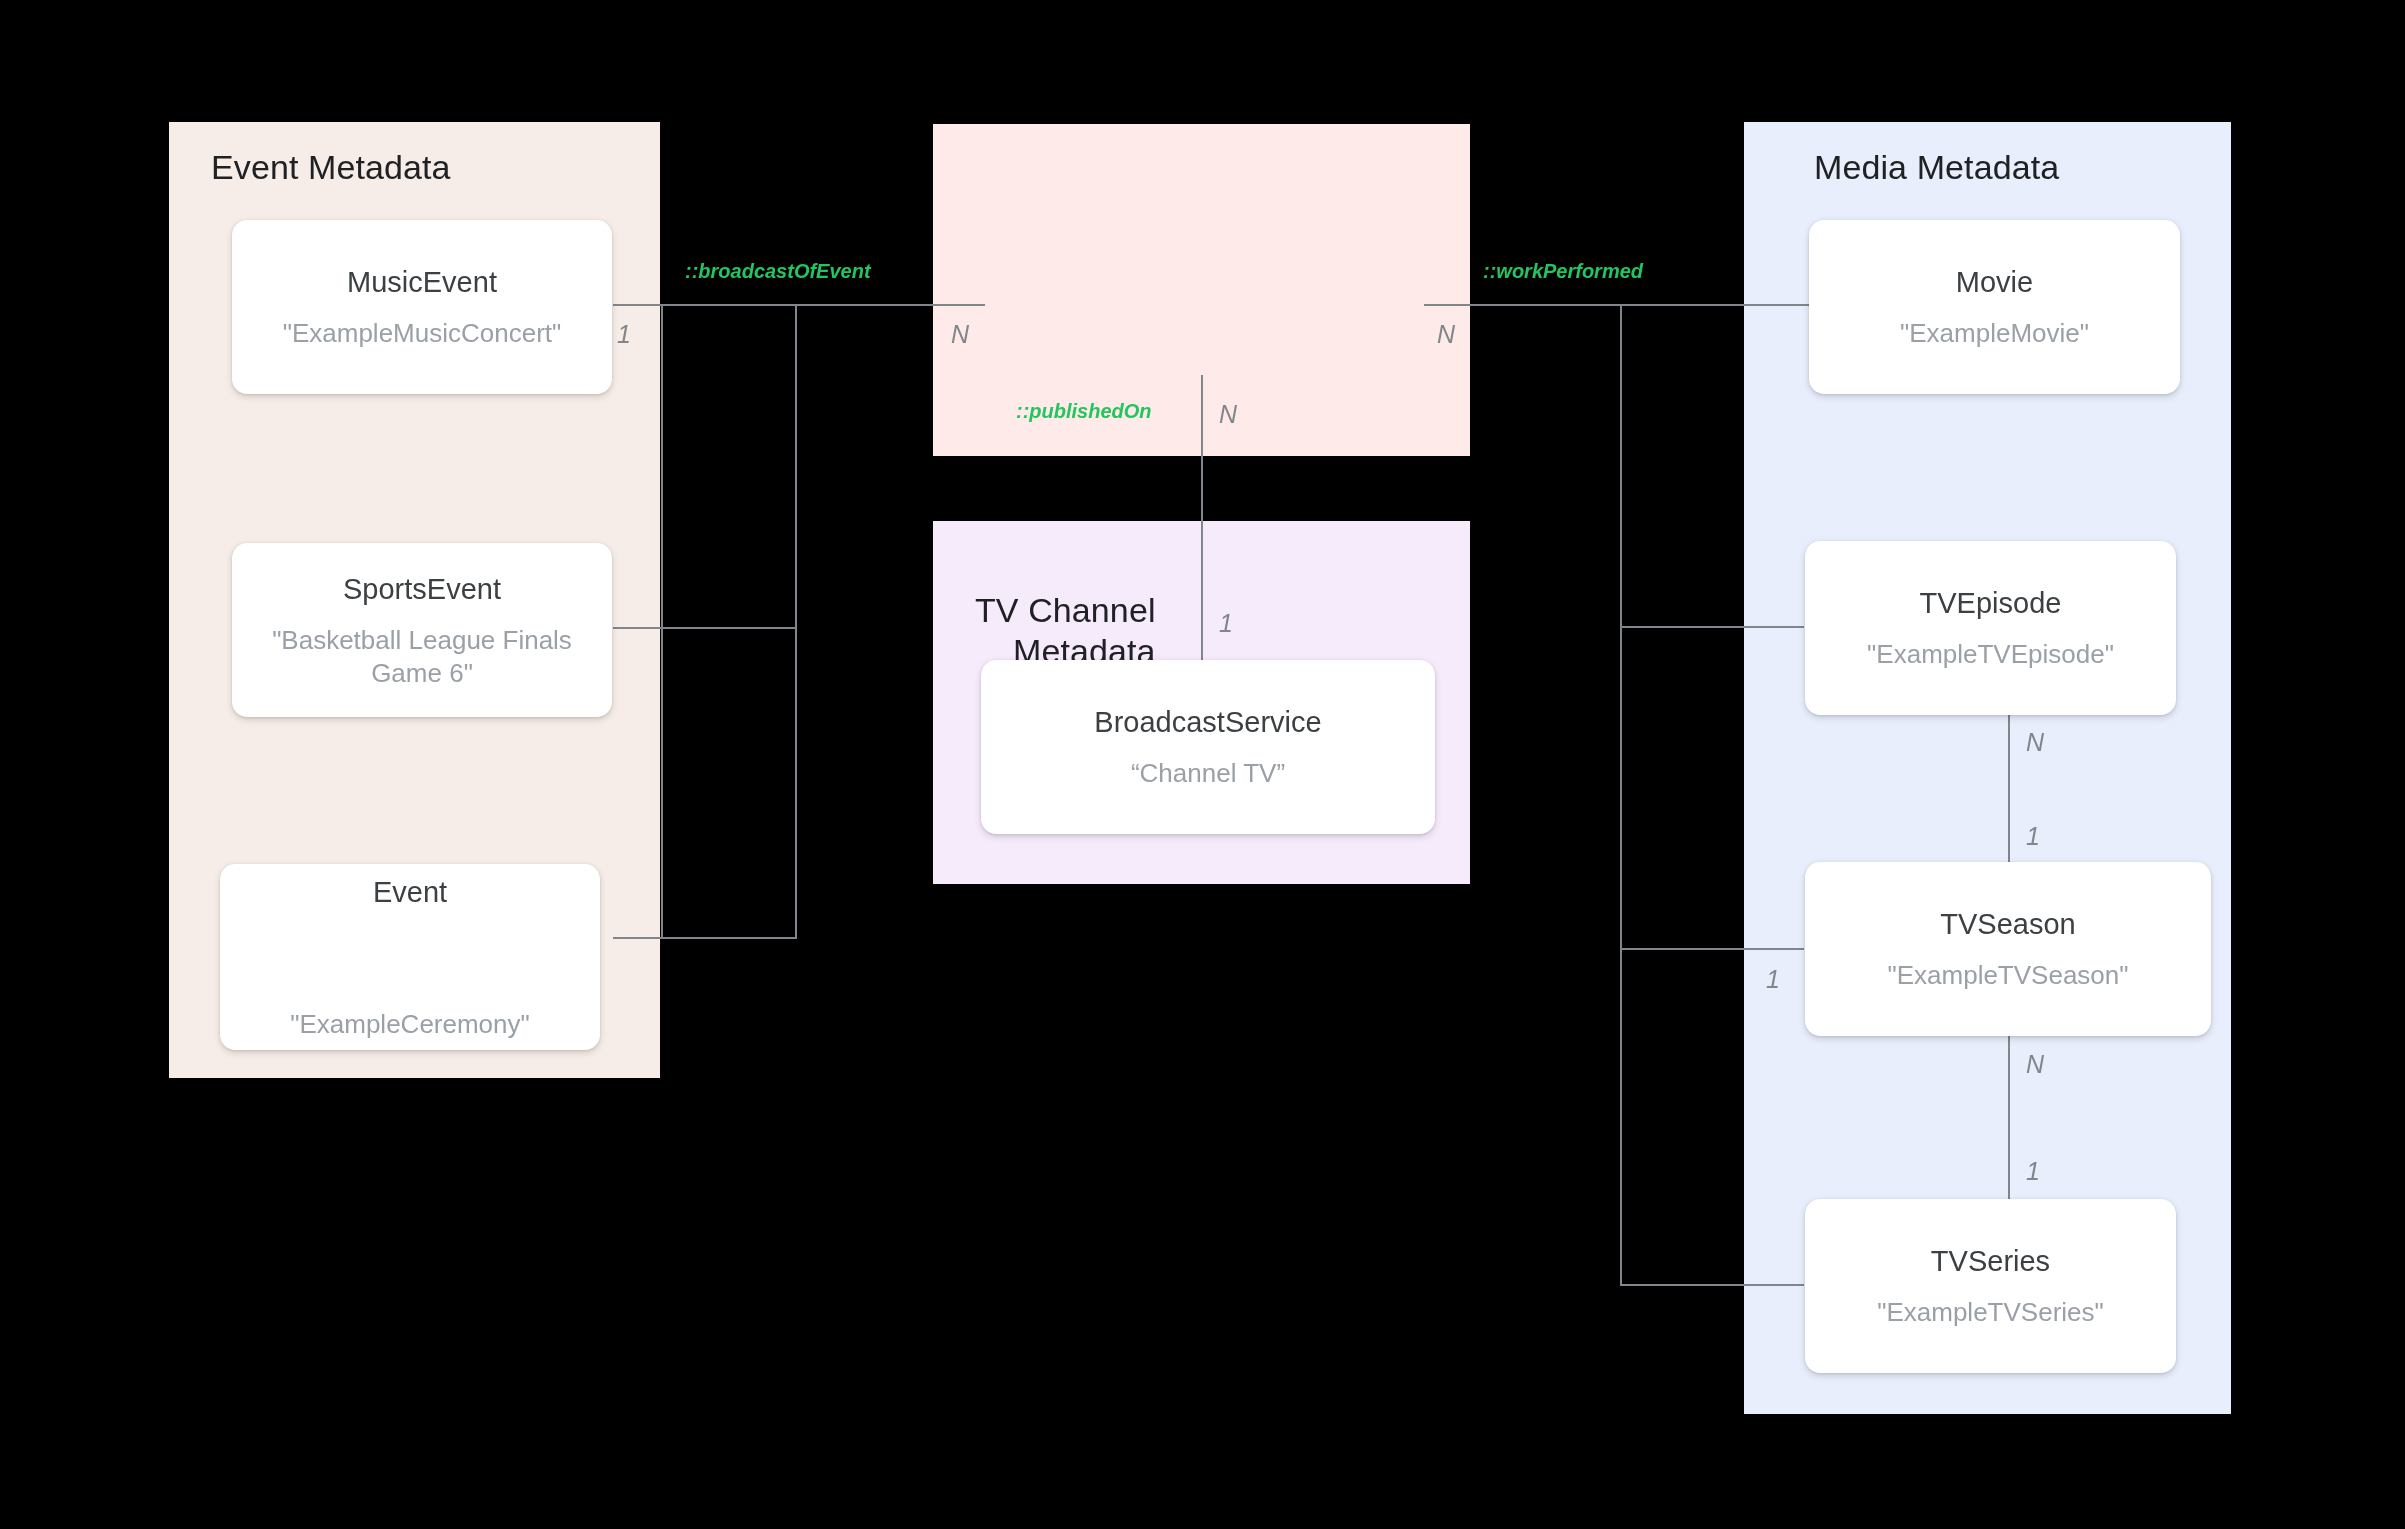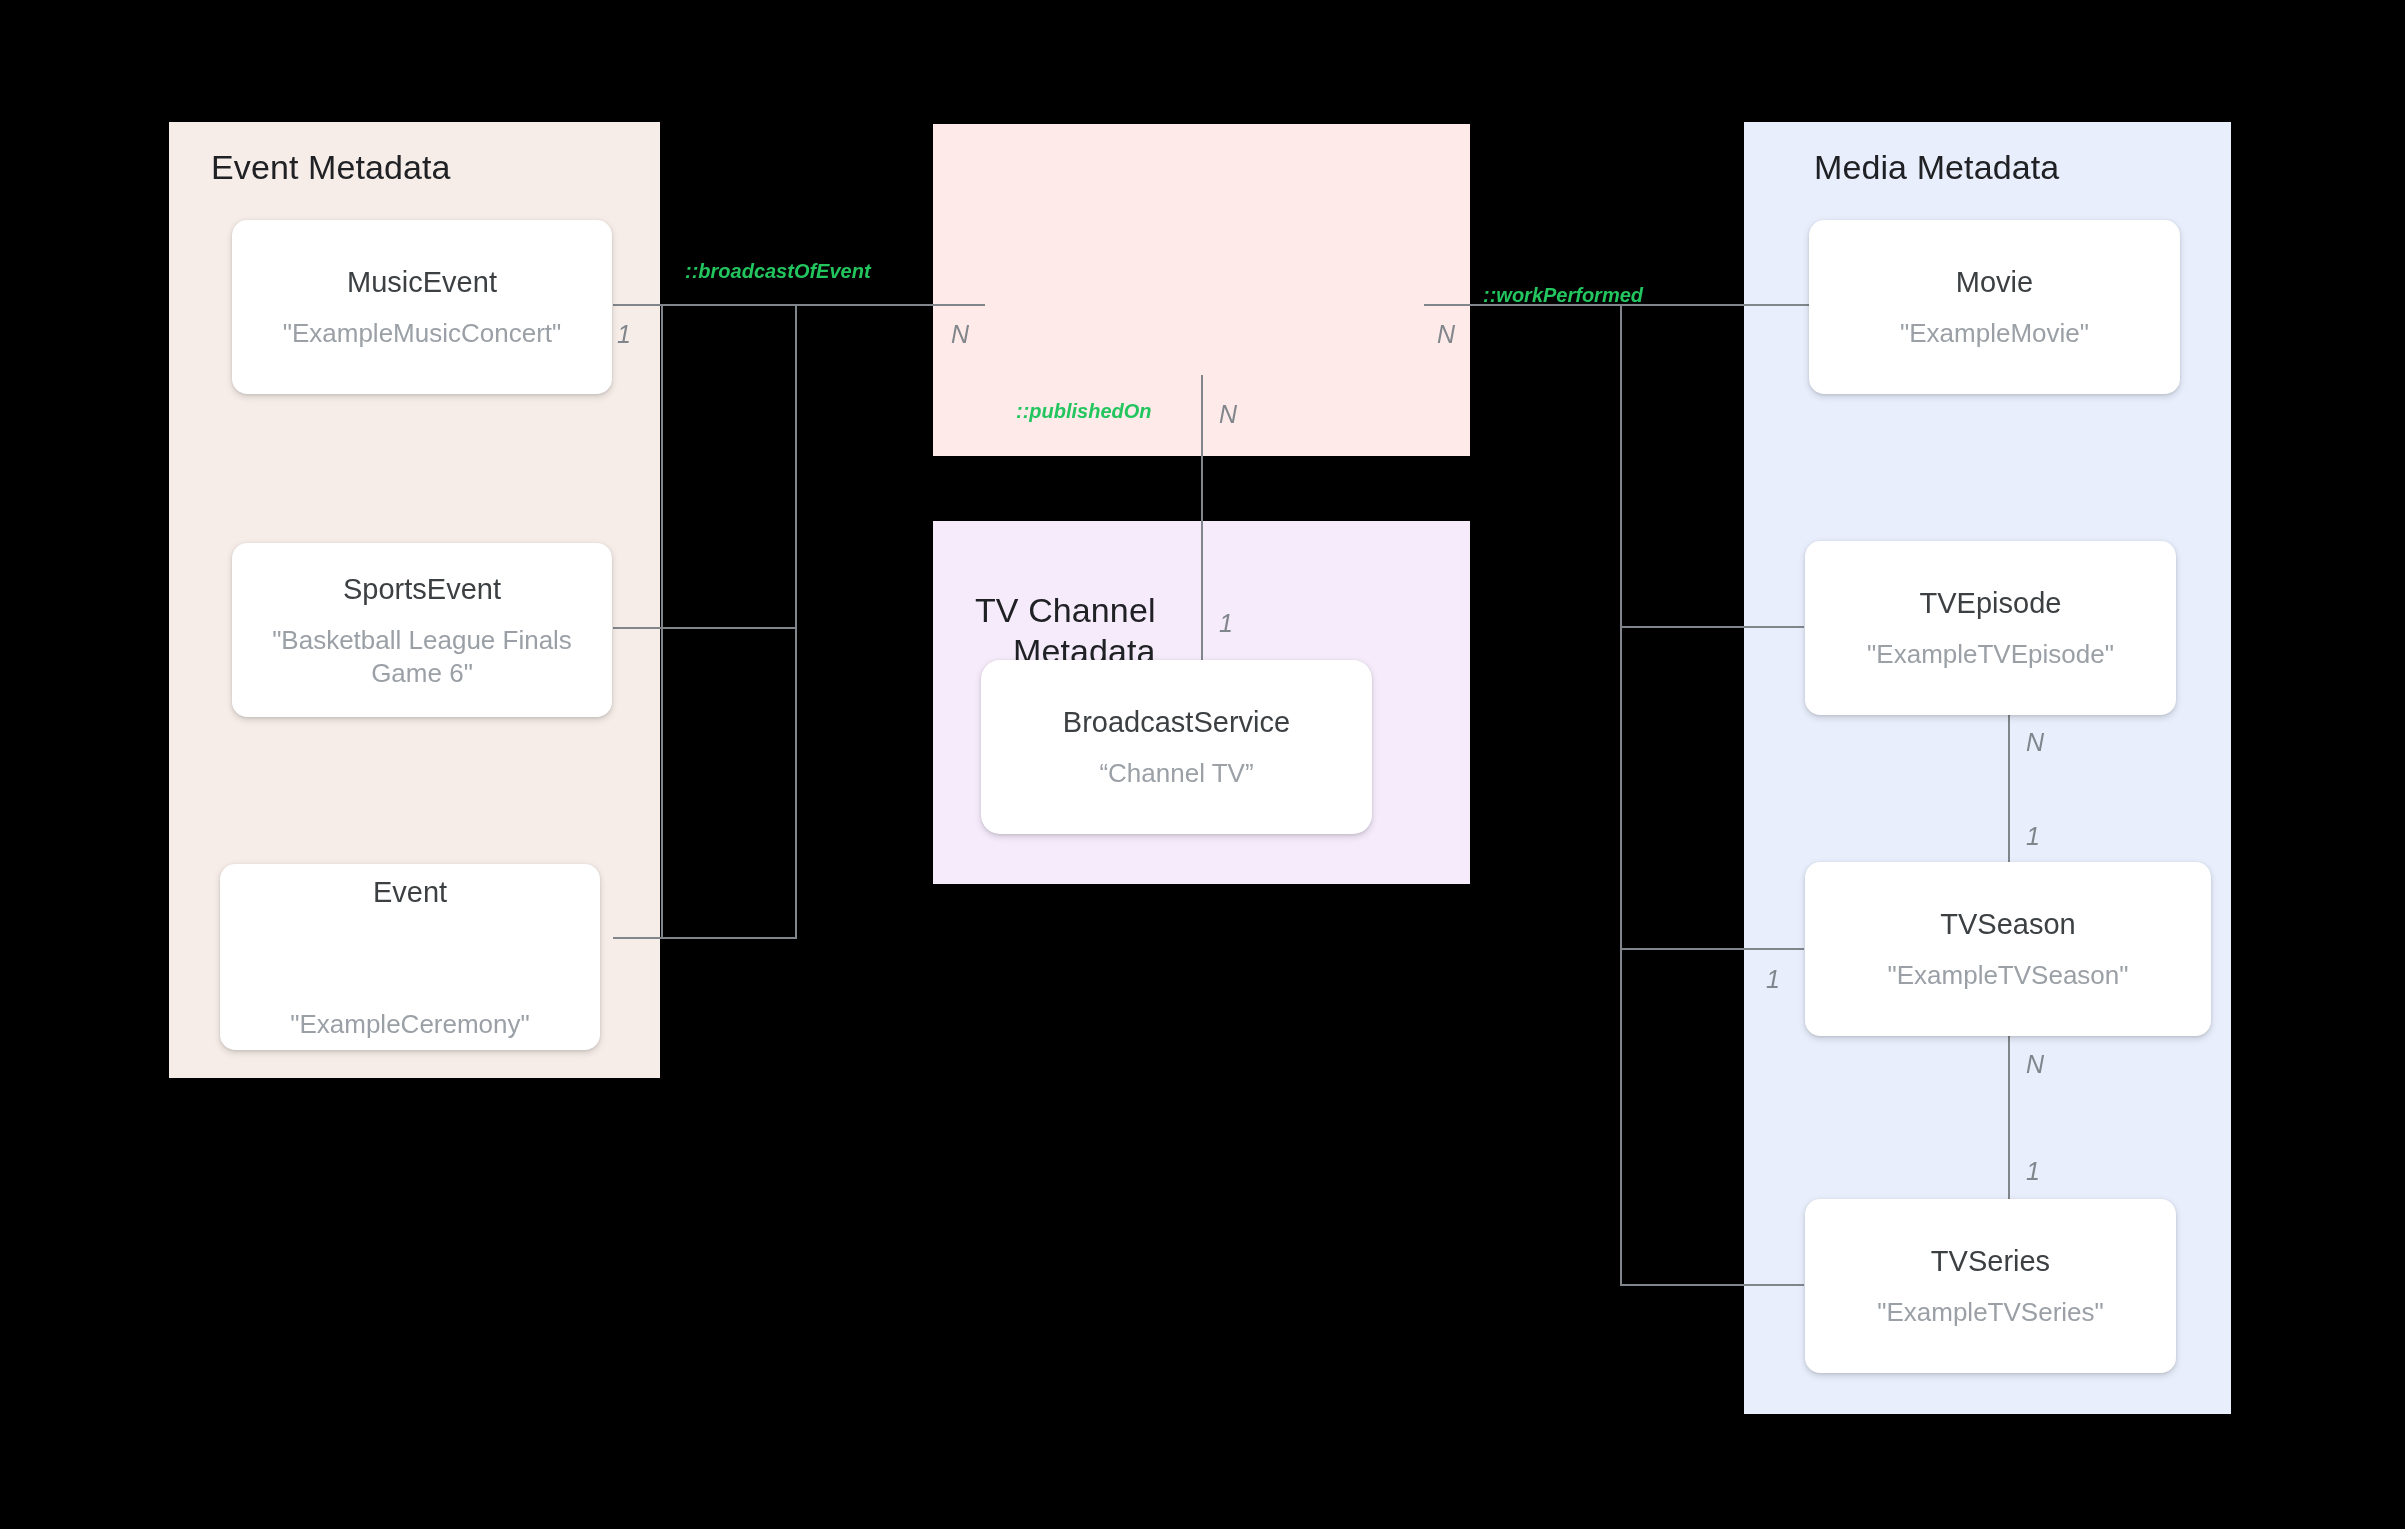--- a/index.html
+++ b/index.html
@@ -118,21 +118,21 @@
   </div>
 
   <div class="group" id="group-broadcast"></div>
 
 
   <div class="group" id="group-tv">
     <div class="group-title" style="left:42px; top:25px;margin-top:44px;">TV Channel
 Metadata</div>
   </div>
 
-  <div class="card" id="card-broadcast-service" style="left:981px; top:660px; width:391px; height:174px;border-radius:19px;">
+  <div class="card" id="card-broadcast-service" style="left:981px; top:660px; width:454px; height:174px;">
     <div class="card-title">BroadcastService</div>
     <div class="card-sub">“Channel TV”</div>
   </div>
 
   <div class="group" id="group-media">
     <div class="group-title" style="left:70px; top:25px;">Media Metadata</div>
   </div>
 
   <div class="card" id="card-movie" style="left:1809px; top:220px; width:371px; height:174px;">
     <div class="card-title">Movie</div>
@@ -168,21 +168,21 @@
   <div class="rel-label" style="left:685px; top:260px;">::broadcastOfEvent</div>
   <div class="card-label" style="left:617px; top:320px;">1</div>
   <div class="card-label" style="left:951px; top:320px;">N</div>
 
   <div class="line v" style="left:1201px; top:375px; height:285px;"></div>
   <div class="rel-label" style="left:1016px; top:400px;">::publishedOn</div>
   <div class="card-label" style="left:1219px; top:400px;">N</div>
   <div class="card-label" style="left:1219px; top:609px;">1</div>
 
   <div class="line h" style="left:1424px; top:304px; width:385px;"></div>
-  <div class="rel-label" style="left:1483px; top:260px;margin-top:24px;">::workPerformed</div>
+  <div class="rel-label" style="left:1483px; top:260px;">::workPerformed</div>
   <div class="card-label" style="left:1437px; top:320px;">N</div>
 
   <div class="line v" style="left:1620px; top:304px; height:981px;"></div>
   <div class="line h" style="left:1620px; top:626px; width:184px;"></div>
   <div class="line h" style="left:1620px; top:948px; width:184px;"></div>
   <div class="line h" style="left:1620px; top:1284px; width:184px;"></div>
   <div class="card-label" style="left:1766px; top:965px;">1</div>
 
   <div class="line v" style="left:2008px; top:715px; height:147px;"></div>
   <div class="card-label" style="left:2026px; top:728px;">N</div>

